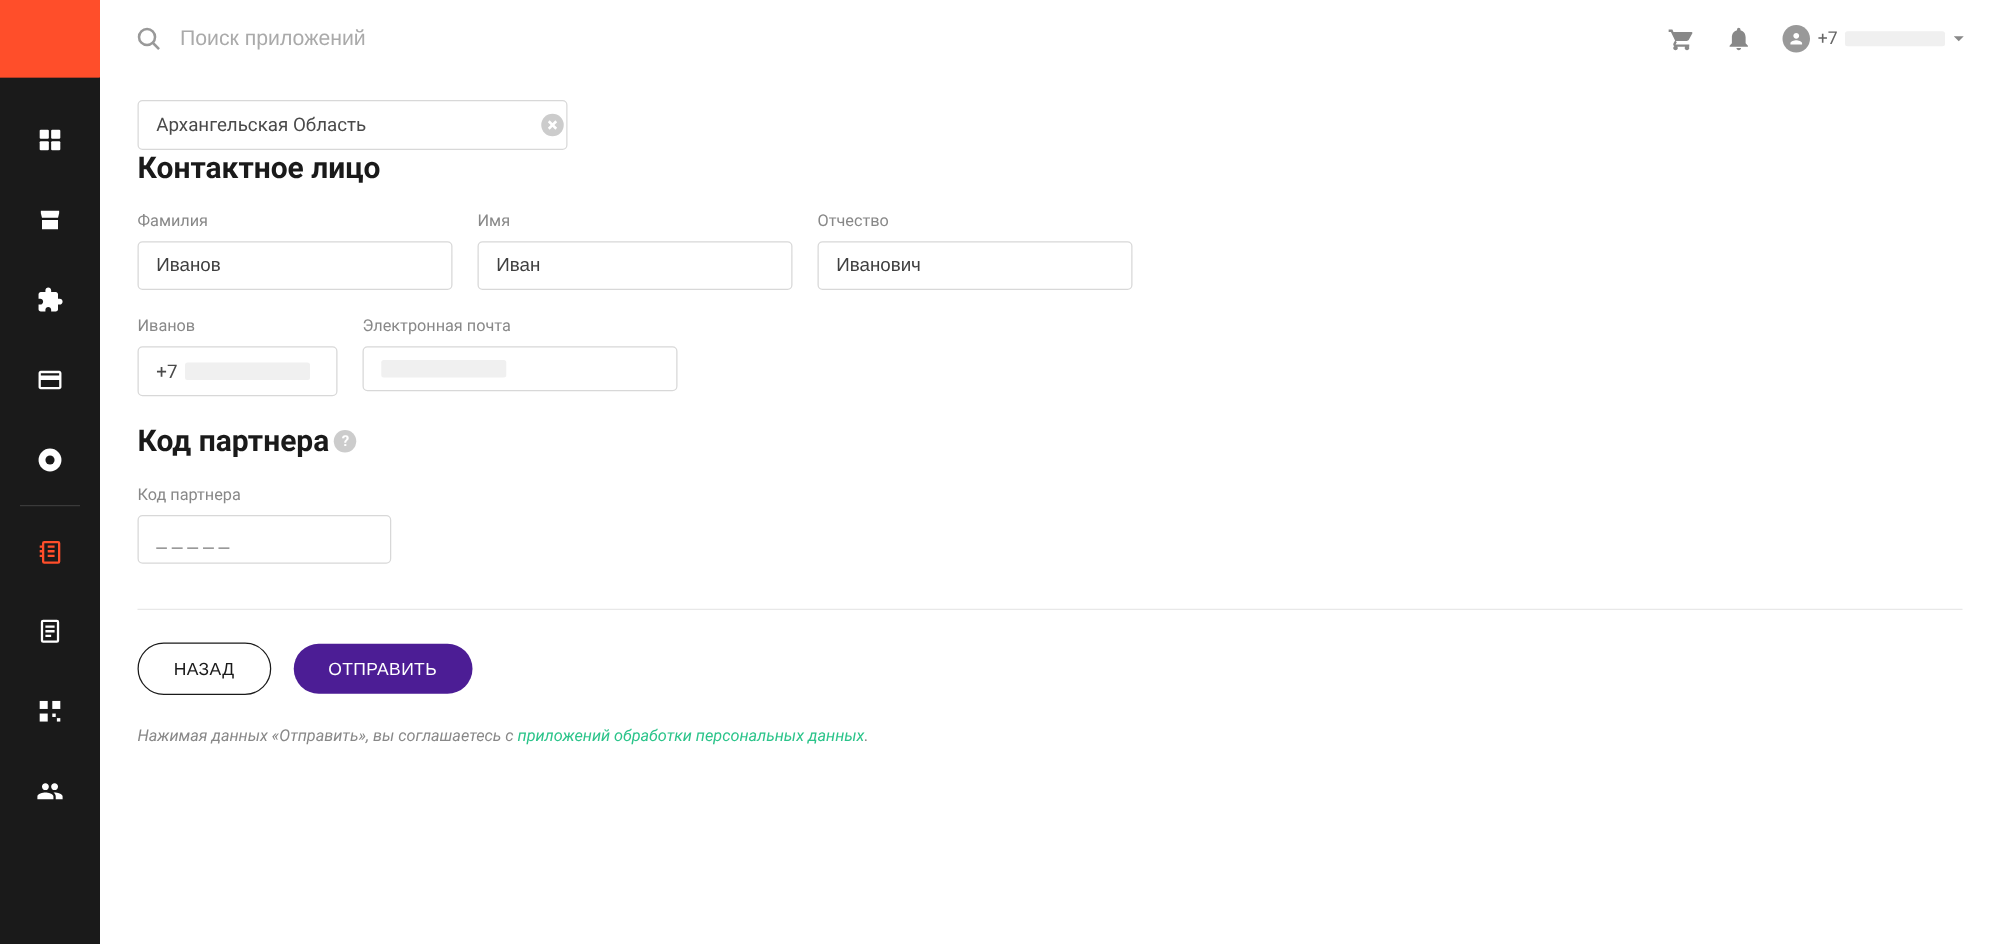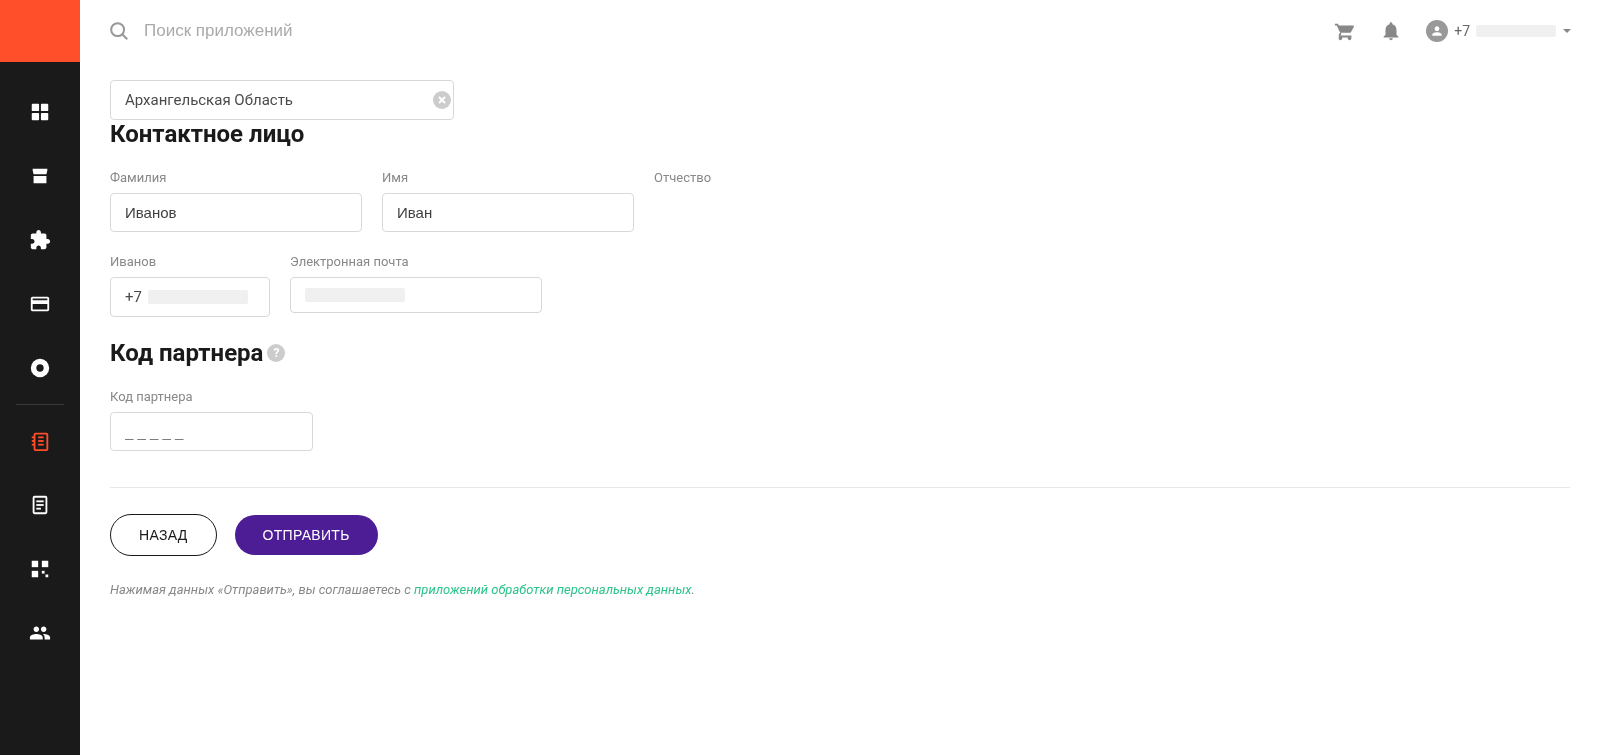--- a/index.html
+++ b/index.html
@@ -412,20 +412,21 @@
     <div class="form-group">
       <label class="form-label">Фамилия</label>
       <input class="text-input" type="text" value="Иванов" style="">
     </div>
     <div class="form-group">
       <label class="form-label">Имя</label>
       <input class="text-input" type="text" value="Иван" style="">
     </div>
     <div class="form-group">
       <label class="form-label">Отчество</label>
+      <input class="text-input" type="text" value="Иванович" style="">
     </div>
   </div>
 
   <div class="form-row">
     <div class="form-group">
       <label class="form-label">Иванов</label>
       <div class="phone-input-wrap">
         <span class="phone-prefix">+7</span>
         <span class="hidden-value"></span>
       </div>

